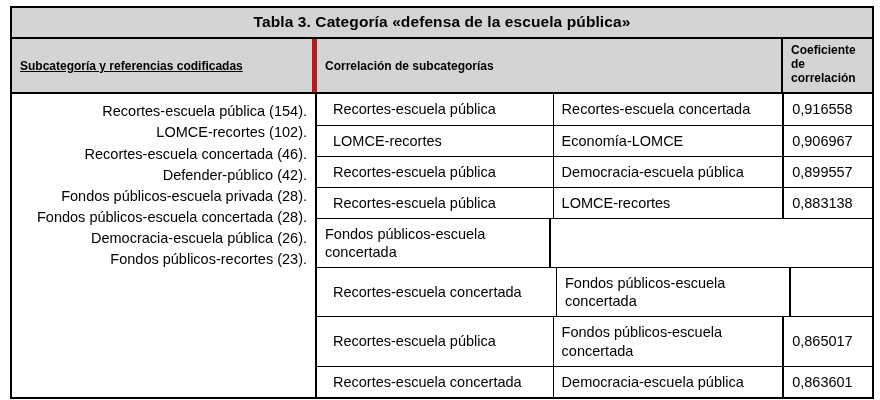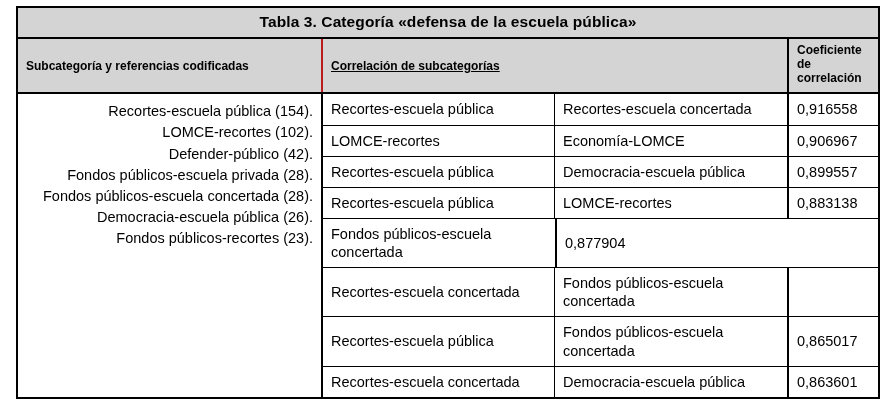--- a/index.html
+++ b/index.html
@@ -12,21 +12,21 @@
     height: 400px;
     font-family: "Liberation Sans", sans-serif;
     color: #000000;
     overflow: hidden;
   }
   .page {
     width: 880px;
     height: 332px;
     position: relative;
     box-sizing: border-box;
-    padding: 6px 8px 0 16px;
+    padding: 6px 8px 0 10px;
   }
   .table-wrap {
     border: 2px solid #000000;
     box-sizing: border-box;
     width: 864px;
   }
   .caption {
     background: #d4d4d4;
     text-align: center;
     font-weight: bold;
@@ -43,26 +43,26 @@
   .head-cell {
     font-weight: bold;
     font-size: 12px;
     padding: 7px 8px 7px 8px;
     box-sizing: border-box;
     display: flex;
     align-items: center;
   }
   .h-sub {
     width: 305px;
-    border-right: 2px solid #b91c1c;
+    border-right: 5px solid #b91c1c;
+    text-decoration: underline;
   }
   .h-corr {
     width: 466px;
     border-right: 2px solid #000000;
-    text-decoration: underline;
   }
   .h-coef {
     width: 89px;
     line-height: 1.15;
     display: block;
     padding-top: 5px;
   }
   .body-row {
     display: flex;
     align-items: stretch;
@@ -95,20 +95,21 @@
     box-sizing: border-box;
     font-size: 14.5px;
     padding: 6px 8px 6px 8px;
     display: flex;
     align-items: center;
     line-height: 1.25;
   }
   .c-a {
     width: 232px;
     border-right: 1.5px solid #000000;
+    margin-left: 8px;
   }
   .c-b {
     width: 234px;
     border-right: 2px solid #000000;
   }
   .c-v {
     width: 89px;
   }
 </style>
 </head>
@@ -126,20 +127,21 @@
         <span>Coeficiente de</span><br>
         <span>correlación</span>
       </div>
     </div>
 
     <div class="body-row">
 
       <div class="left-col">
         <div>Recortes-escuela pública (154).</div>
         <div>LOMCE-recortes (102).</div>
+        <div>Recortes-escuela concertada (46).</div>
         <div>Defender-público (42).</div>
         <div>Fondos públicos-escuela privada (28).</div>
         <div>Fondos públicos-escuela concertada (28).</div>
         <div>Democracia-escuela pública (26).</div>
         <div>Fondos públicos-recortes (23).</div>
       </div>
 
       <div class="right-col">
 
         <div class="corr-row">
@@ -161,21 +163,20 @@
         </div>
 
         <div class="corr-row">
           <div class="c-a">Recortes-escuela pública</div>
           <div class="c-b">LOMCE-recortes</div>
           <div class="c-v">0,883138</div>
         </div>
 
         <div class="corr-row">
           <div class="c-b">Fondos públicos-escuela concertada</div>
-          <div class="c-v">0,877904</div>
         </div>
 
         <div class="corr-row">
           <div class="c-a">Recortes-escuela concertada</div>
           <div class="c-b">Fondos públicos-escuela concertada</div>
         </div>
 
         <div class="corr-row">
           <div class="c-a">Recortes-escuela pública</div>
           <div class="c-b">Fondos públicos-escuela concertada</div>

